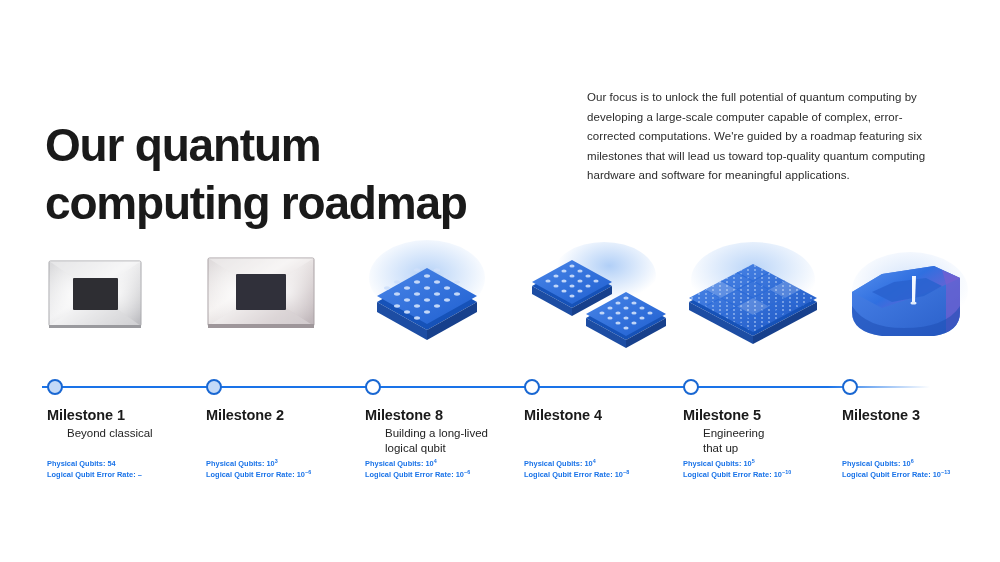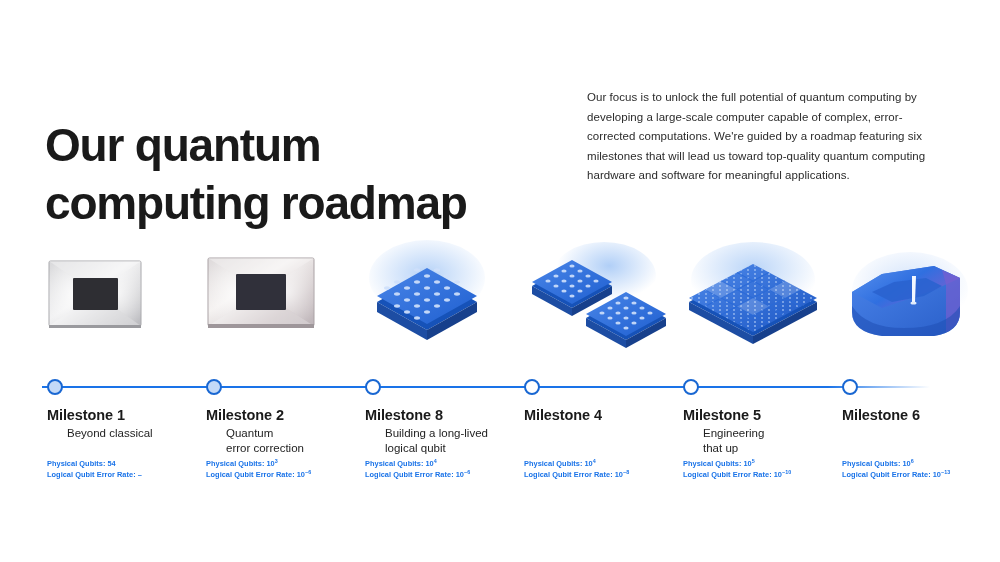--- a/index.html
+++ b/index.html
@@ -227,22 +227,20 @@
         <rect x="2" y="18" width="106" height="68" rx="1.5" fill="url(#g2a)" stroke="#a9a1a4" stroke-width="1"></rect>
         <polygon points="2,18 55,52 2,86" fill="url(#g2b)" opacity="0.7"></polygon>
         <polygon points="108,18 55,52 108,86" fill="url(#g2b)" opacity="0.7"></polygon>
         <polygon points="2,18 55,52 108,18" fill="#ffffff" opacity="0.3"></polygon>
         <polygon points="2,86 55,52 108,86" fill="#ffffff" opacity="0.28"></polygon>
         <rect x="30" y="34" width="50" height="36" rx="1" fill="#30303a"></rect>
         <rect x="2" y="84" width="106" height="4" fill="#9e969a"></rect>
       </svg>
     </div>
     <div class="m-title">Milestone 2</div>
-    <div class="m-sub">Quantum
-error correction</div>
     <div class="m-stats">
       <div class="row">
         <span>Physical Qubits:</span>
         <span>10</span><sup>3</sup>
       </div>
       <div class="row">
         <span>Logical Qubit Error Rate:</span>
         <span>10</span><sup>−6</sup>
       </div>
     </div>
@@ -467,21 +465,21 @@
         <polygon points="30,52 52,42 84,38 100,46 82,56 50,62" fill="#2a63cf" opacity="0.9"></polygon>
 
         <path d="M100 30 L118 38 L118 72 Q118 86 104 92 L104 44 Z" fill="#7a5ecf" opacity="0.65"></path>
 
         <path d="M70 36 L74 36 L73 62 L70 62 Z" fill="#f3f7ff"></path>
         <ellipse cx="71.5" cy="63" rx="3" ry="1.6" fill="#e3ecfb"></ellipse>
 
         <path d="M10 72 Q10 92 40 96 L92 96 Q118 92 118 72 L118 66 Q104 88 62 88 Q24 88 10 66 Z" fill="#1f4fb5" opacity="0.55"></path>
       </svg>
     </div>
-    <div class="m-title">Milestone 6</div>
+    <div class="m-title">Milestone 3</div>
     <div class="m-stats">
       <div class="row">
         <span>Physical Qubits:</span>
         <span>10</span><sup>6</sup>
       </div>
       <div class="row">
         <span>Logical Qubit Error Rate:</span>
         <span>10</span><sup>−13</sup>
       </div>
     </div>

